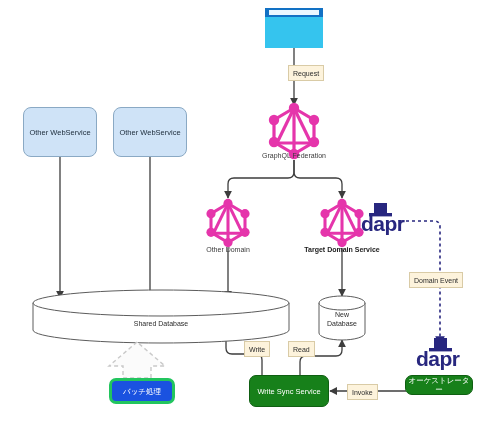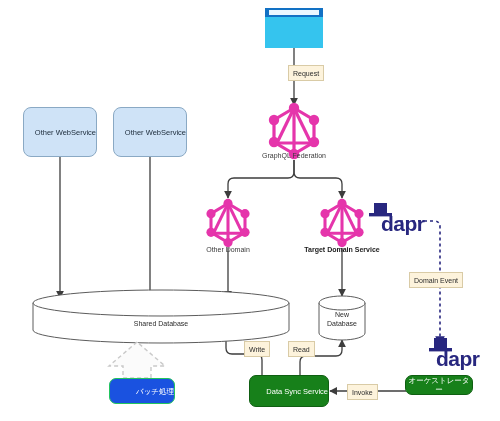--- a/index.html
+++ b/index.html
@@ -18,21 +18,21 @@
     position: absolute;
     left: 0; top: 0;
     width: 500px;
     height: 421px;
   }
   .node {
     position: absolute;
     box-sizing: border-box;
     display: flex;
     align-items: center;
-    justify-content: flex-end;
+    justify-content: center;
     text-align: center;
     line-height: 1.2;
   }
   
   .webservice {
     background: #cfe3f7;
     border: 1px solid #8aa9c4;
     border-radius: 8px;
     color: #21303f;
     font-size: 7.5px;
@@ -41,21 +41,21 @@
   .greenbox {
     background: #17801a;
     border: 1px solid #0f5f12;
     border-radius: 7px;
     color: #ffffff;
     font-size: 7.5px;
   }
   
   .bluebox {
     background: #1a52e0;
-    border: 1px solid #22c55e;
+    border: 3px solid #22c55e;
     border-radius: 7px;
     color: #ffffff;
     font-size: 7.5px;
   }
   
   .edgelabel {
     position: absolute;
     background: #fdf3dc;
     border: 1px solid #d9cba6;
     color: #2b2b2b;
@@ -69,21 +69,21 @@
   }
   
   .caption {
     position: absolute;
     font-size: 7px;
     color: #3a3a3a;
     text-align: center;
     white-space: nowrap;
   }
   .caption.bold { font-weight: bold; color: #1b1b1b; }
-  .logo { position: absolute; padding-left: 20px; }
+  .logo { position: absolute; }
   .dbtext {
     position: absolute;
     font-size: 7px;
     color: #2b2b2b;
     text-align: center;
     line-height: 1.25;
     white-space: nowrap;
   }
 </style>
 </head>
@@ -230,21 +230,21 @@
 <div class="dbtext" style="left:111px;top:320px;width:100px;">Shared Database</div>
 <div class="dbtext" style="left:307px;top:311px;width:70px;">
   <span>New</span><br>
   <span>Database</span>
 </div>
 
 <div class="node bluebox" style="left:109px;top:378px;width:66px;height:26px;">
   <span>バッチ処理</span>
 </div>
 <div class="node greenbox" style="left:249px;top:375px;width:80px;height:32px;">
-  <span>Data Sync Service</span>
+  <span>Write Sync Service</span>
 </div>
 <div class="node greenbox" style="left:405px;top:375px;width:68px;height:20px;">
   <span>オーケストレーター</span>
 </div>
 
 <div class="edgelabel" style="left:288px;top:65px;height:16px;">Request</div>
 <div class="edgelabel" style="left:244px;top:341px;height:16px;">Write</div>
 <div class="edgelabel" style="left:288px;top:341px;height:16px;">Read</div>
 <div class="edgelabel" style="left:347px;top:384px;height:16px;">Invoke</div>
 <div class="edgelabel" style="left:409px;top:272px;height:16px;">Domain Event</div>

